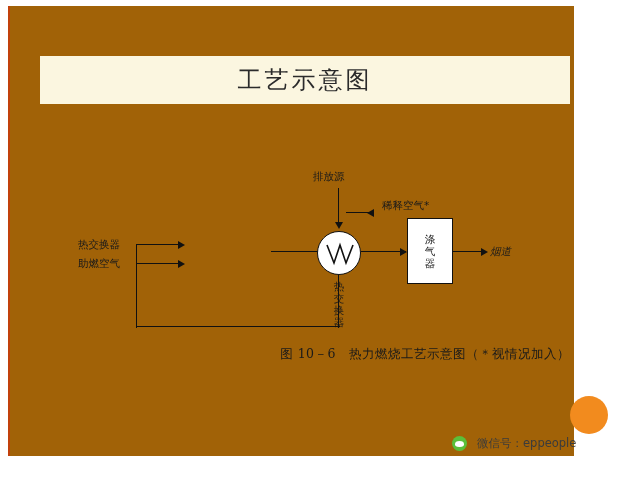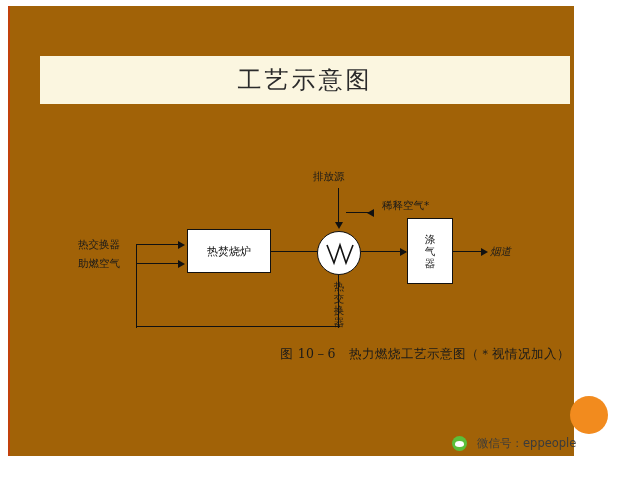--- a/index.html
+++ b/index.html
@@ -193,23 +193,20 @@
     <div id="diagram">
 
       <div class="lbl" style="left:8px; top:82px;">热交换器</div>
       <div class="lbl" style="left:8px; top:101px;">助燃空气</div>
 
       <div class="hline" style="left:66px; top:88px; width:43px;"></div>
       <div class="arrow-r" style="left:108px; top:85px;"></div>
       <div class="hline" style="left:66px; top:107px; width:43px;"></div>
       <div class="arrow-r" style="left:108px; top:104px;"></div>
 
-      <div class="box" style="left:117px; top:73px; width:84px; height:44px; display:flex; align-items:center; justify-content:center;">
-        <span class="box-text">热焚烧炉</span>
-      </div>
 
       <div class="hline" style="left:201px; top:95px; width:48px;"></div>
 
       <div id="hx" style="left:247px; top:75px; width:44px; height:44px;">
         <svg width="44" height="44" viewBox="0 0 44 44" style="display:block;">
           <polyline points="9,13 16,31 22,13 28,31 35,13" fill="none" stroke="#111" stroke-width="1.6"></polyline>
         </svg>
       </div>
       <div class="lbl-v" style="left:263px; top:124px;">热交换器</div>
 

